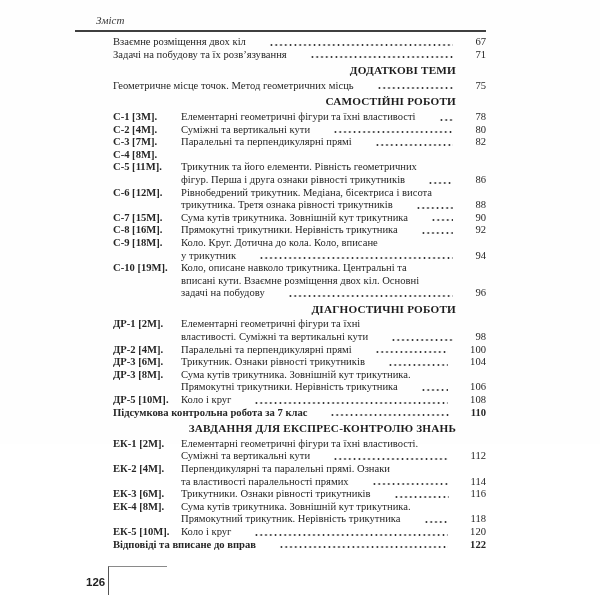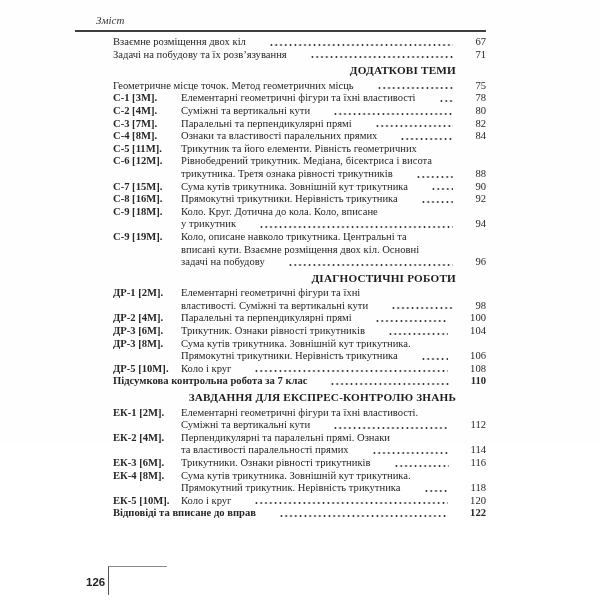--- a/index.html
+++ b/index.html
@@ -80,20 +80,21 @@
       <div class="section-heading">ДОДАТКОВІ ТЕМИ</div>
       <div class="entry">
         <div class="entry-body">
           <div class="lastline">
             <span class="txt">Геометричне місце точок. Метод геометричних місць</span>
             <span class="dots"></span>
             <span class="pg">75</span>
           </div>
         </div>
       </div>
+      <div class="section-heading">САМОСТІЙНІ РОБОТИ</div>
       <div class="entry">
         <div class="entry-label">С-1 [3М].</div>
         <div class="entry-body">
           <div class="lastline">
             <span class="txt">Елементарні геометричні фігури та їхні властивості</span>
             <span class="dots"></span>
             <span class="pg">78</span>
           </div>
         </div>
       </div>
@@ -112,32 +113,30 @@
         <div class="entry-body">
           <div class="lastline">
             <span class="txt">Паралельні та перпендикулярні прямі</span>
             <span class="dots"></span>
             <span class="pg">82</span>
           </div>
         </div>
       </div>
       <div class="entry">
         <div class="entry-label">С-4 [8М].</div>
-        <div class="entry-body">
-          <div class="lastline">
-            <span class="txt">Ознаки та властивості паралельних прямих</span>
-            <span class="dots"></span>
-            <span class="pg">84</span>
-          </div>
-        </div>
       </div>
       <div class="entry">
         <div class="entry-label">С-5 [11М].</div>
         <div class="entry-body">
           <div class="entry-line">Трикутник та його елементи. Рівність геометричних</div>
+          <div class="lastline">
+            <span class="txt">фігур. Перша і друга ознаки рівності трикутників</span>
+            <span class="dots"></span>
+            <span class="pg">86</span>
+          </div>
         </div>
       </div>
       <div class="entry">
         <div class="entry-label">С-6 [12М].</div>
         <div class="entry-body">
           <div class="entry-line">Рівнобедрений трикутник. Медіана, бісектриса і висота</div>
           <div class="lastline">
             <span class="txt">трикутника. Третя ознака рівності трикутників</span>
             <span class="dots"></span>
             <span class="pg">88</span>
@@ -169,21 +168,21 @@
         <div class="entry-body">
           <div class="entry-line">Коло. Круг. Дотична до кола. Коло, вписане</div>
           <div class="lastline">
             <span class="txt">у трикутник</span>
             <span class="dots"></span>
             <span class="pg">94</span>
           </div>
         </div>
       </div>
       <div class="entry">
-        <div class="entry-label">С-9 [19М].</div>
+        <div class="entry-label">С-10 [19М].</div>
         <div class="entry-body">
           <div class="entry-line">Коло, описане навколо трикутника. Центральні та</div>
           <div class="entry-line">вписані кути. Взаємне розміщення двох кіл. Основні</div>
           <div class="lastline">
             <span class="txt">задачі на побудову</span>
             <span class="dots"></span>
             <span class="pg">96</span>
           </div>
         </div>
       </div>

